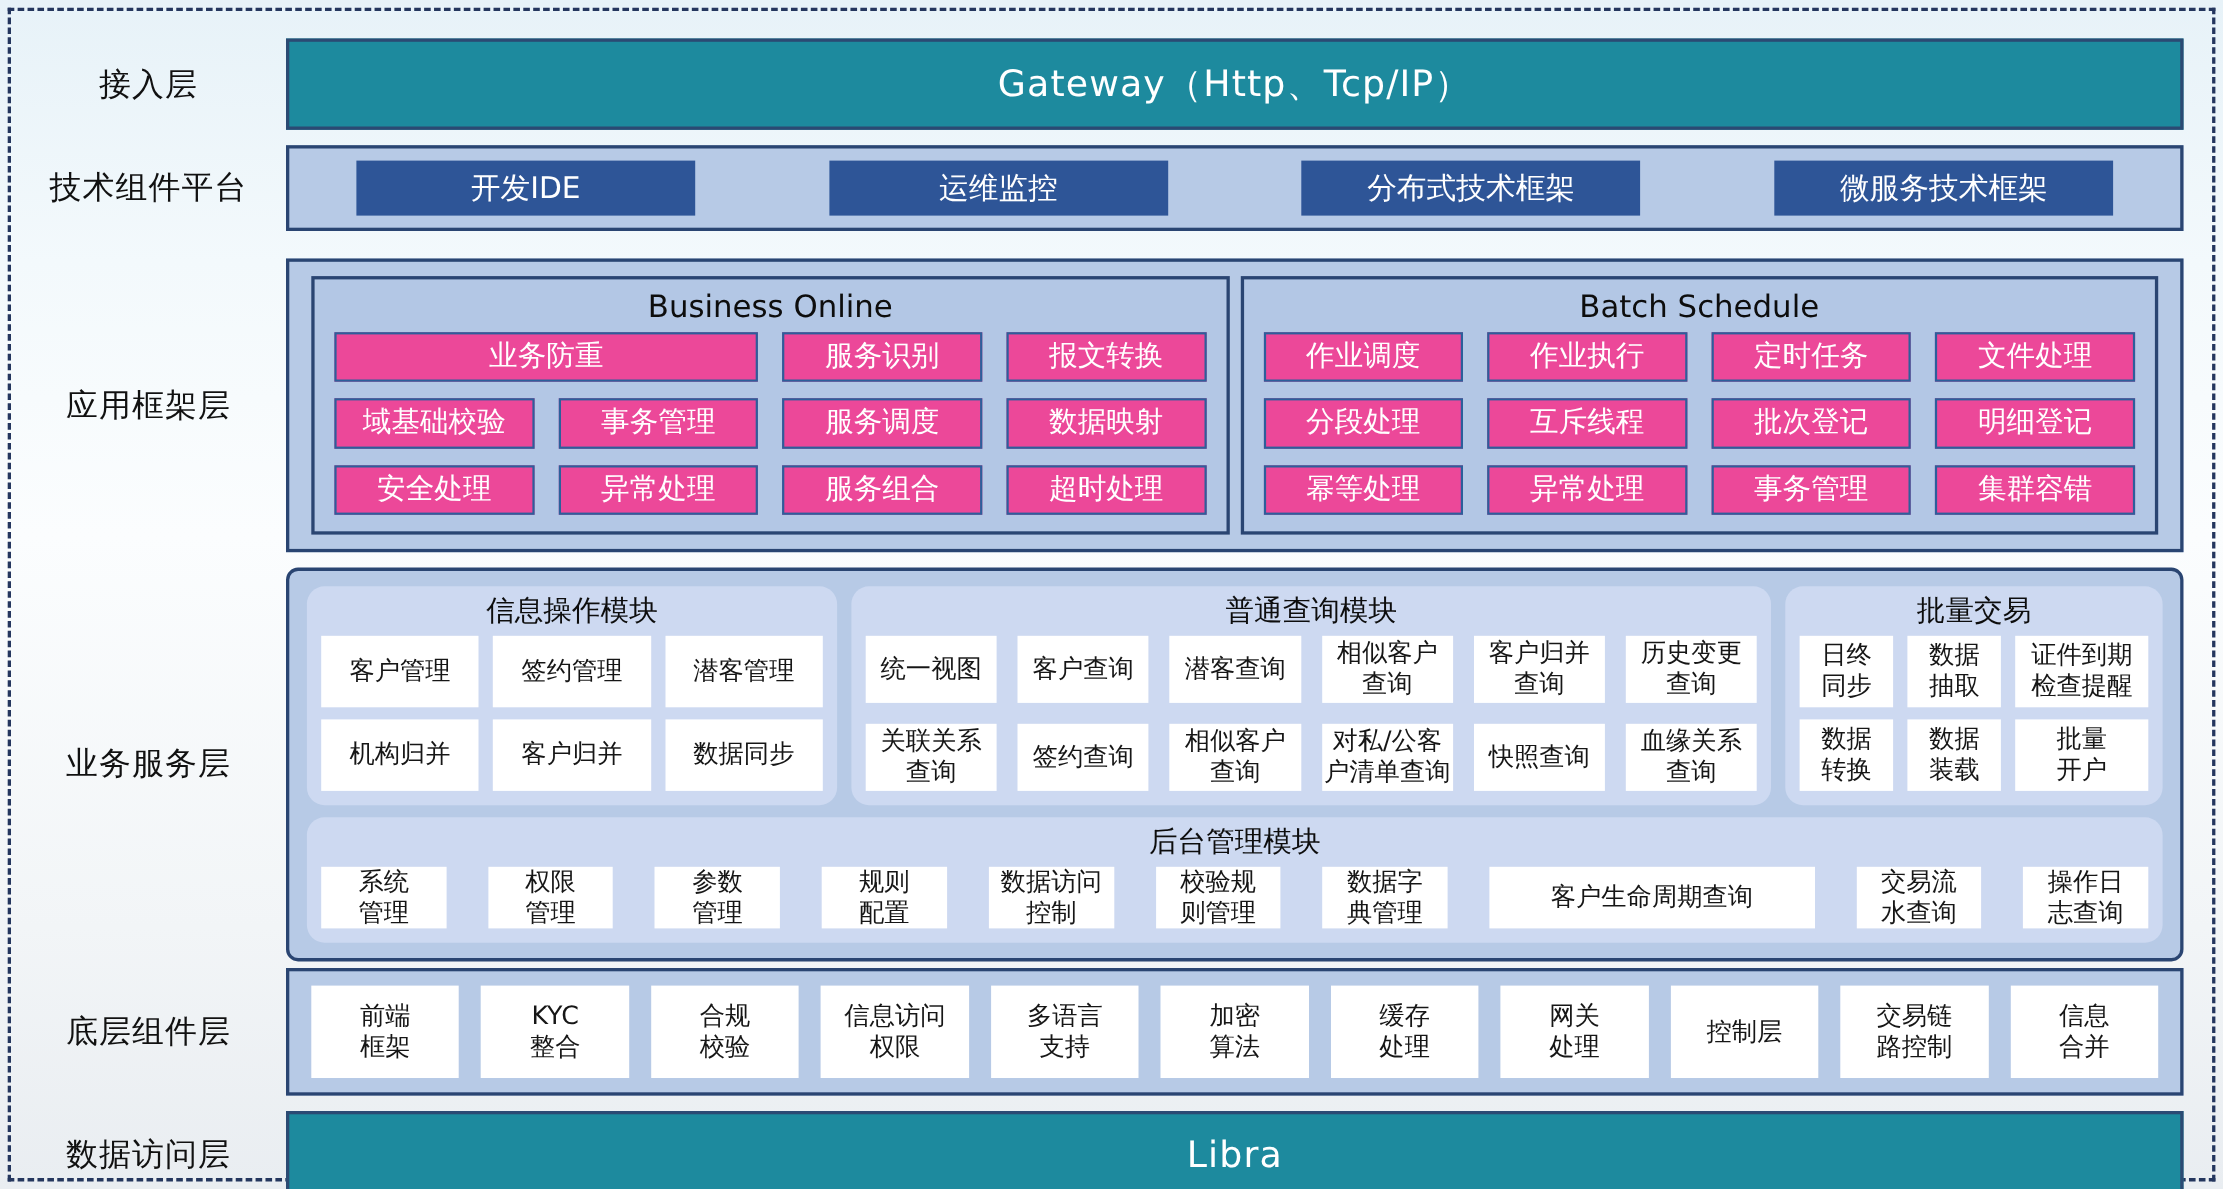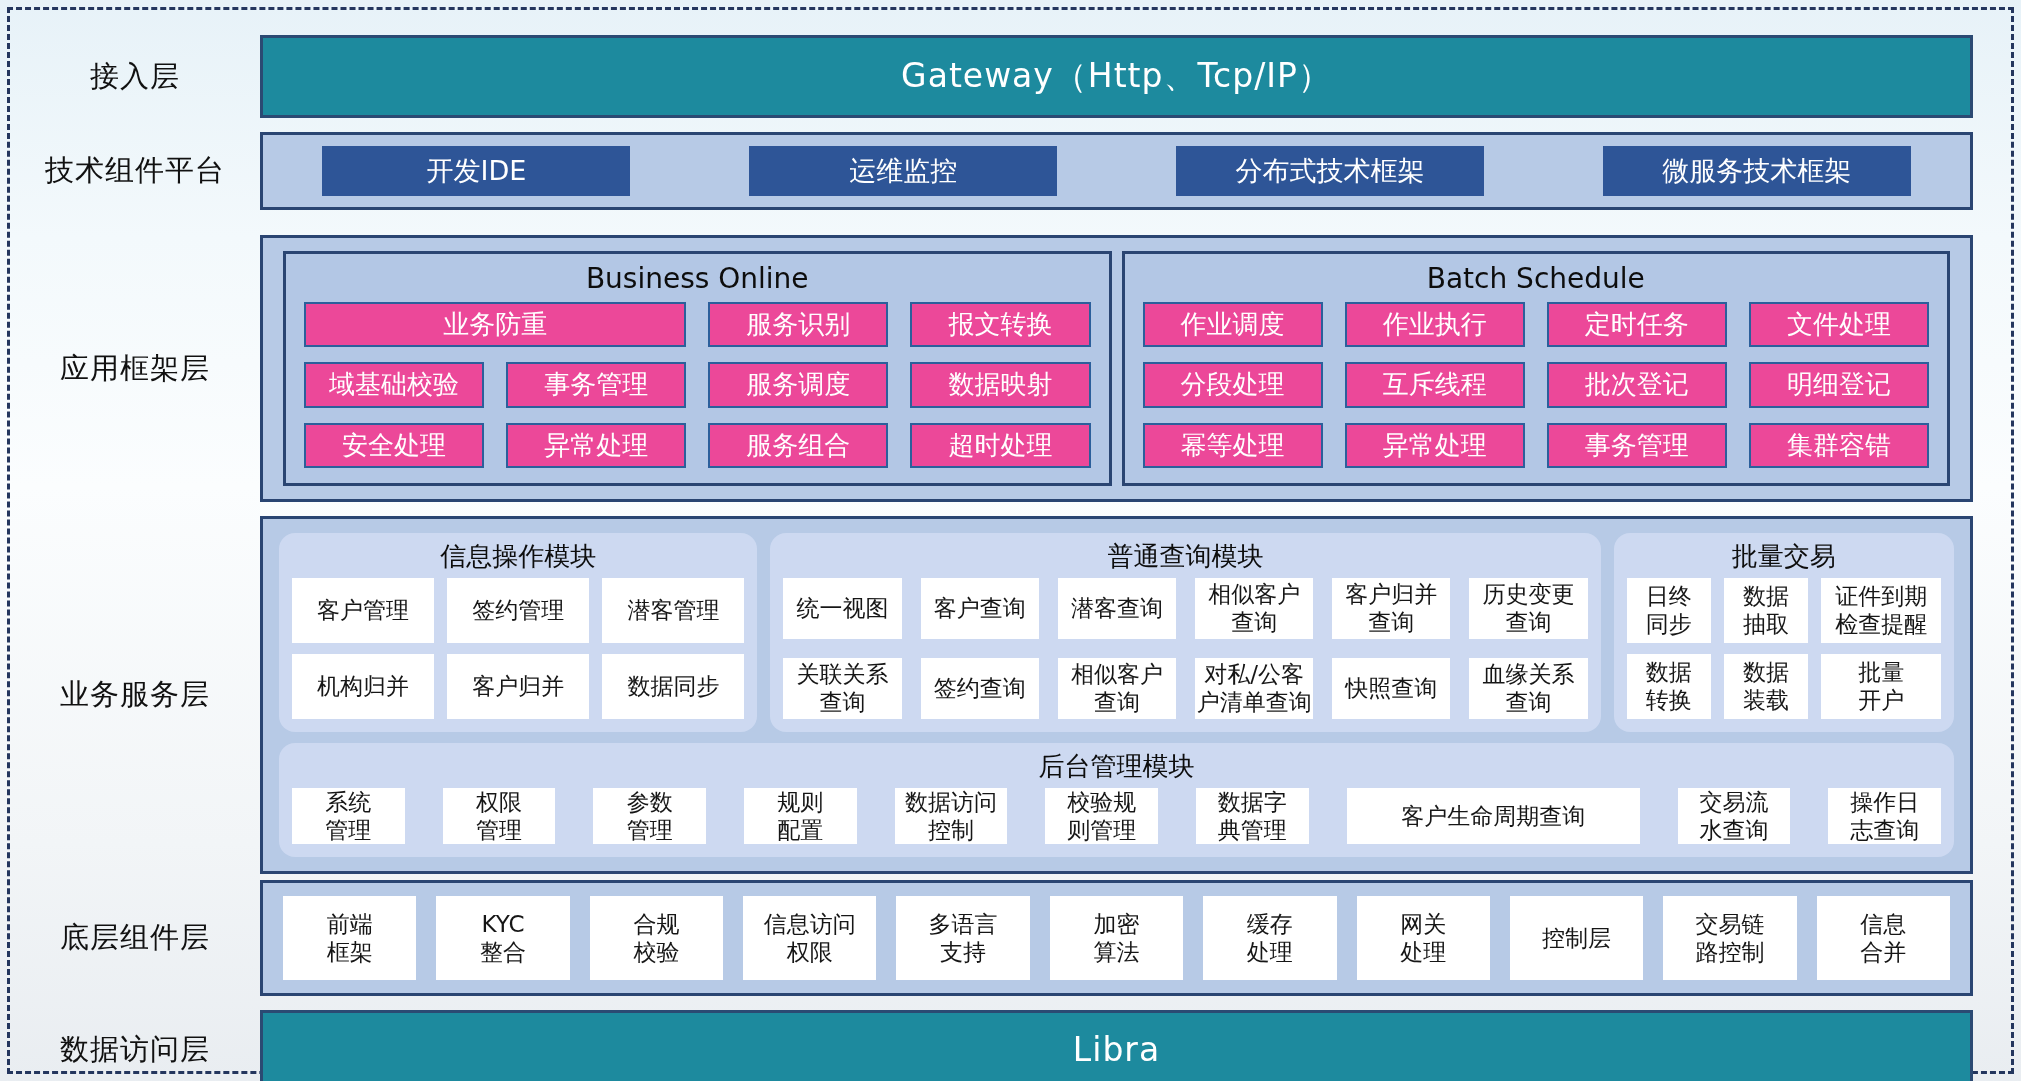--- a/index.html
+++ b/index.html
@@ -19,21 +19,21 @@
     border:3px dashed #24365e;
     display:flex;flex-direction:column;
     box-sizing:border-box;
   }
   .row{display:flex;align-items:stretch;flex:0 0 auto;}
   .layer-label{
     width:250px;flex:0 0 250px;
     display:flex;align-items:center;justify-content:center;
     font-size:29px;color:#111;letter-spacing:1px;
   }
-  .layer-content{flex:1;margin-right:38px;display:flex;flex-direction:column;}
+  .layer-content{flex:1;margin-right:26px;display:flex;flex-direction:column;}
   .layer-content > *{flex:1;}
 
   
   .teal-bar{
     background:#1d8a9e;border:3px solid #2b4a73;box-sizing:border-box;
     color:#fff;display:flex;align-items:center;justify-content:center;
     font-size:33px;letter-spacing:1px;
   }
 
   
@@ -69,21 +69,21 @@
   }
   .btn-grid{flex:1;display:grid;grid-template-columns:repeat(4,1fr);gap:15px 22px;}
   .steel-btn{
     background:#ec4899;border:2px solid #2c5f9b;box-sizing:border-box;
     color:#fff;display:flex;align-items:center;justify-content:center;
     font-size:26px;white-space:pre-line;text-align:center;line-height:1.2;
   }
   .btn-grid .wide{grid-column:span 2;}
 
   
-  .service-container{display:flex;flex-direction:column;padding:14px 16px;gap:11px;}
+  .service-container{display:flex;flex-direction:column;padding:14px 16px;gap:11px;border-radius:11px;}
   .service-top{flex:1;display:flex;gap:13px;}
   .service-panel{
     background:#cdd9f1;border-radius:16px;
     display:flex;flex-direction:column;padding:2px 13px 13px;box-sizing:border-box;
   }
   .sp-info{flex:485 0 0;}
   .sp-query{flex:862 0 0;}
   .sp-batch{flex:337 0 0;justify-content:space-between;}
   .panel-title2{
     text-align:center;font-size:26px;color:#0d0d0d;

